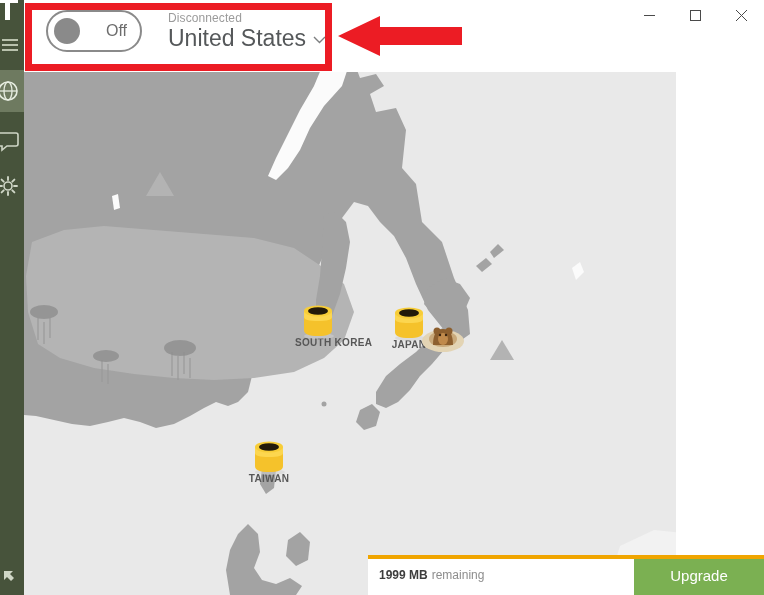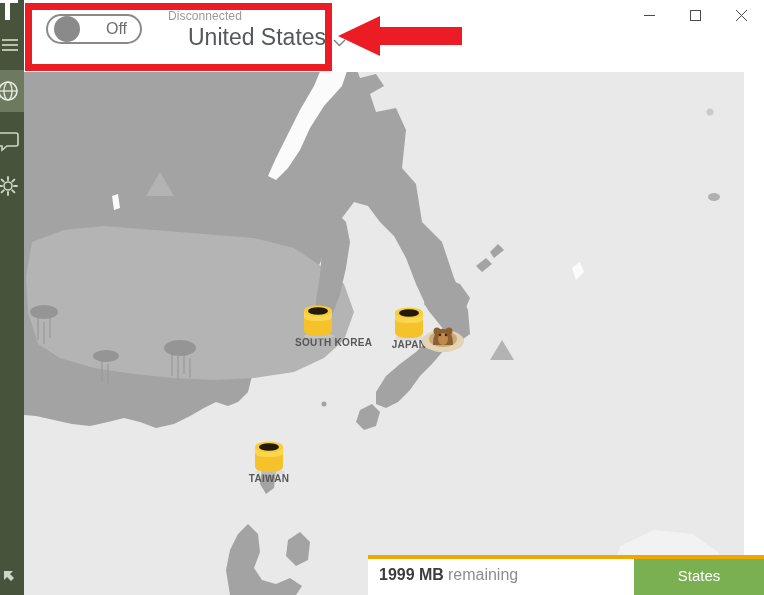--- a/index.html
+++ b/index.html
@@ -69,21 +69,21 @@
   #header {
     position: absolute; left: 24px; top: 0;
     width: 740px; height: 72px;
     background: #ffffff; z-index: 20;
   }
   #toggle-row {
     position: absolute; left: 22px; top: 10px;
     display: flex; align-items: center;
   }
   #vpn-toggle {
-    width: 96px; height: 30px;
+    width: 96px; height: 42px;
     border: 2px solid #8a8a8a;
     border-radius: 21px;
     display: flex; align-items: center;
     cursor: pointer; background: #ffffff;
     position: relative;
   }
   #vpn-toggle .knob {
     width: 26px; height: 26px; border-radius: 50%;
     background: #8a8a8a; margin-left: 6px;
   }
@@ -91,33 +91,33 @@
     position: absolute; right: 13px;
     font-size: 16px; color: #6d6d6d;
   }
   #status-block {
     margin-left: 26px; line-height: 1.05;
   }
   #status-text {
     font-size: 12px; color: #9b9b9b; letter-spacing: .1px;
   }
   #country-row {
-    display: flex; align-items: flex-end; cursor: pointer; margin-top: 2px; margin-left: 20px;
+    display: flex; align-items: center; cursor: pointer; margin-top: 2px;
   }
   #country-name {
     font-size: 23px; color: #55585a; font-weight: 400;
   }
   #country-caret {
     margin-left: 7px; color: #7d7f80; font-size: 15px; line-height: 1;
   }
 
   
   #map {
     position: absolute; left: 24px; top: 72px;
-    width: 720px; height: 523px;
+    width: 652px; height: 523px;
     background: #e9e9e9; overflow: hidden; z-index: 5;
   }
   #map svg { position:absolute; left:0; top:0; display:block; }
 
   .marker { position: absolute; width: 46px; text-align: center; }
   .marker .barrel { position: relative; width: 40px; height: 40px; margin: 0 auto; }
   .marker .mlabel {
     font-size: 10px; font-weight: bold; color: #575757;
     letter-spacing: .3px; margin-top: -3px; white-space: nowrap;
   }
@@ -135,21 +135,21 @@
     display: flex;
   }
   #usage-progress {
     position: absolute; left: 0; top: 0; width: 396px; height: 4px;
     background: #e9e9e9;
   }
   #usage-progress .fill { height: 4px; background: #f0a500; }
   #usage-text {
     flex: 1; background: #ffffff;
     display: flex; align-items: center; padding-left: 11px;
-    font-size: 16px; color: #8d8d8d;
+    font-size: 12px; color: #8d8d8d;
   }
   #usage-text b { color: #3d3d3d; font-weight: bold; margin-right: 4px; }
   #upgrade-btn {
     width: 130px; background: #78b martin;
     background: #7bb052;
     color: #ffffff; font-size: 15px;
     display: flex; align-items: center; justify-content: center;
     cursor: pointer;
   }
 
@@ -387,21 +387,21 @@
   </div>
 
   <div id="databar">
     <div id="usage-progress">
       <div class="fill" style="width: 100%; background: rgb(240, 165, 0);"></div>
     </div>
     <div id="usage-text">
       <b>1999 MB</b>
       <span>remaining</span>
     </div>
-    <div id="upgrade-btn" style="background: rgb(123, 176, 82);">States</div>
+    <div id="upgrade-btn" style="background: rgb(123, 176, 82);">Upgrade</div>
   </div>
 
   <div id="anno-rect" style="border-color: rgb(236, 28, 36);"></div>
   <div id="anno-arrow">
     <svg width="124" height="44" viewBox="0 0 124 44">
       <path d="M0,22 L42,2 L42,13 L124,13 L124,31 L42,31 L42,42 Z" fill="#ec1c24"></path>
     </svg>
   </div>
 
 </div>

